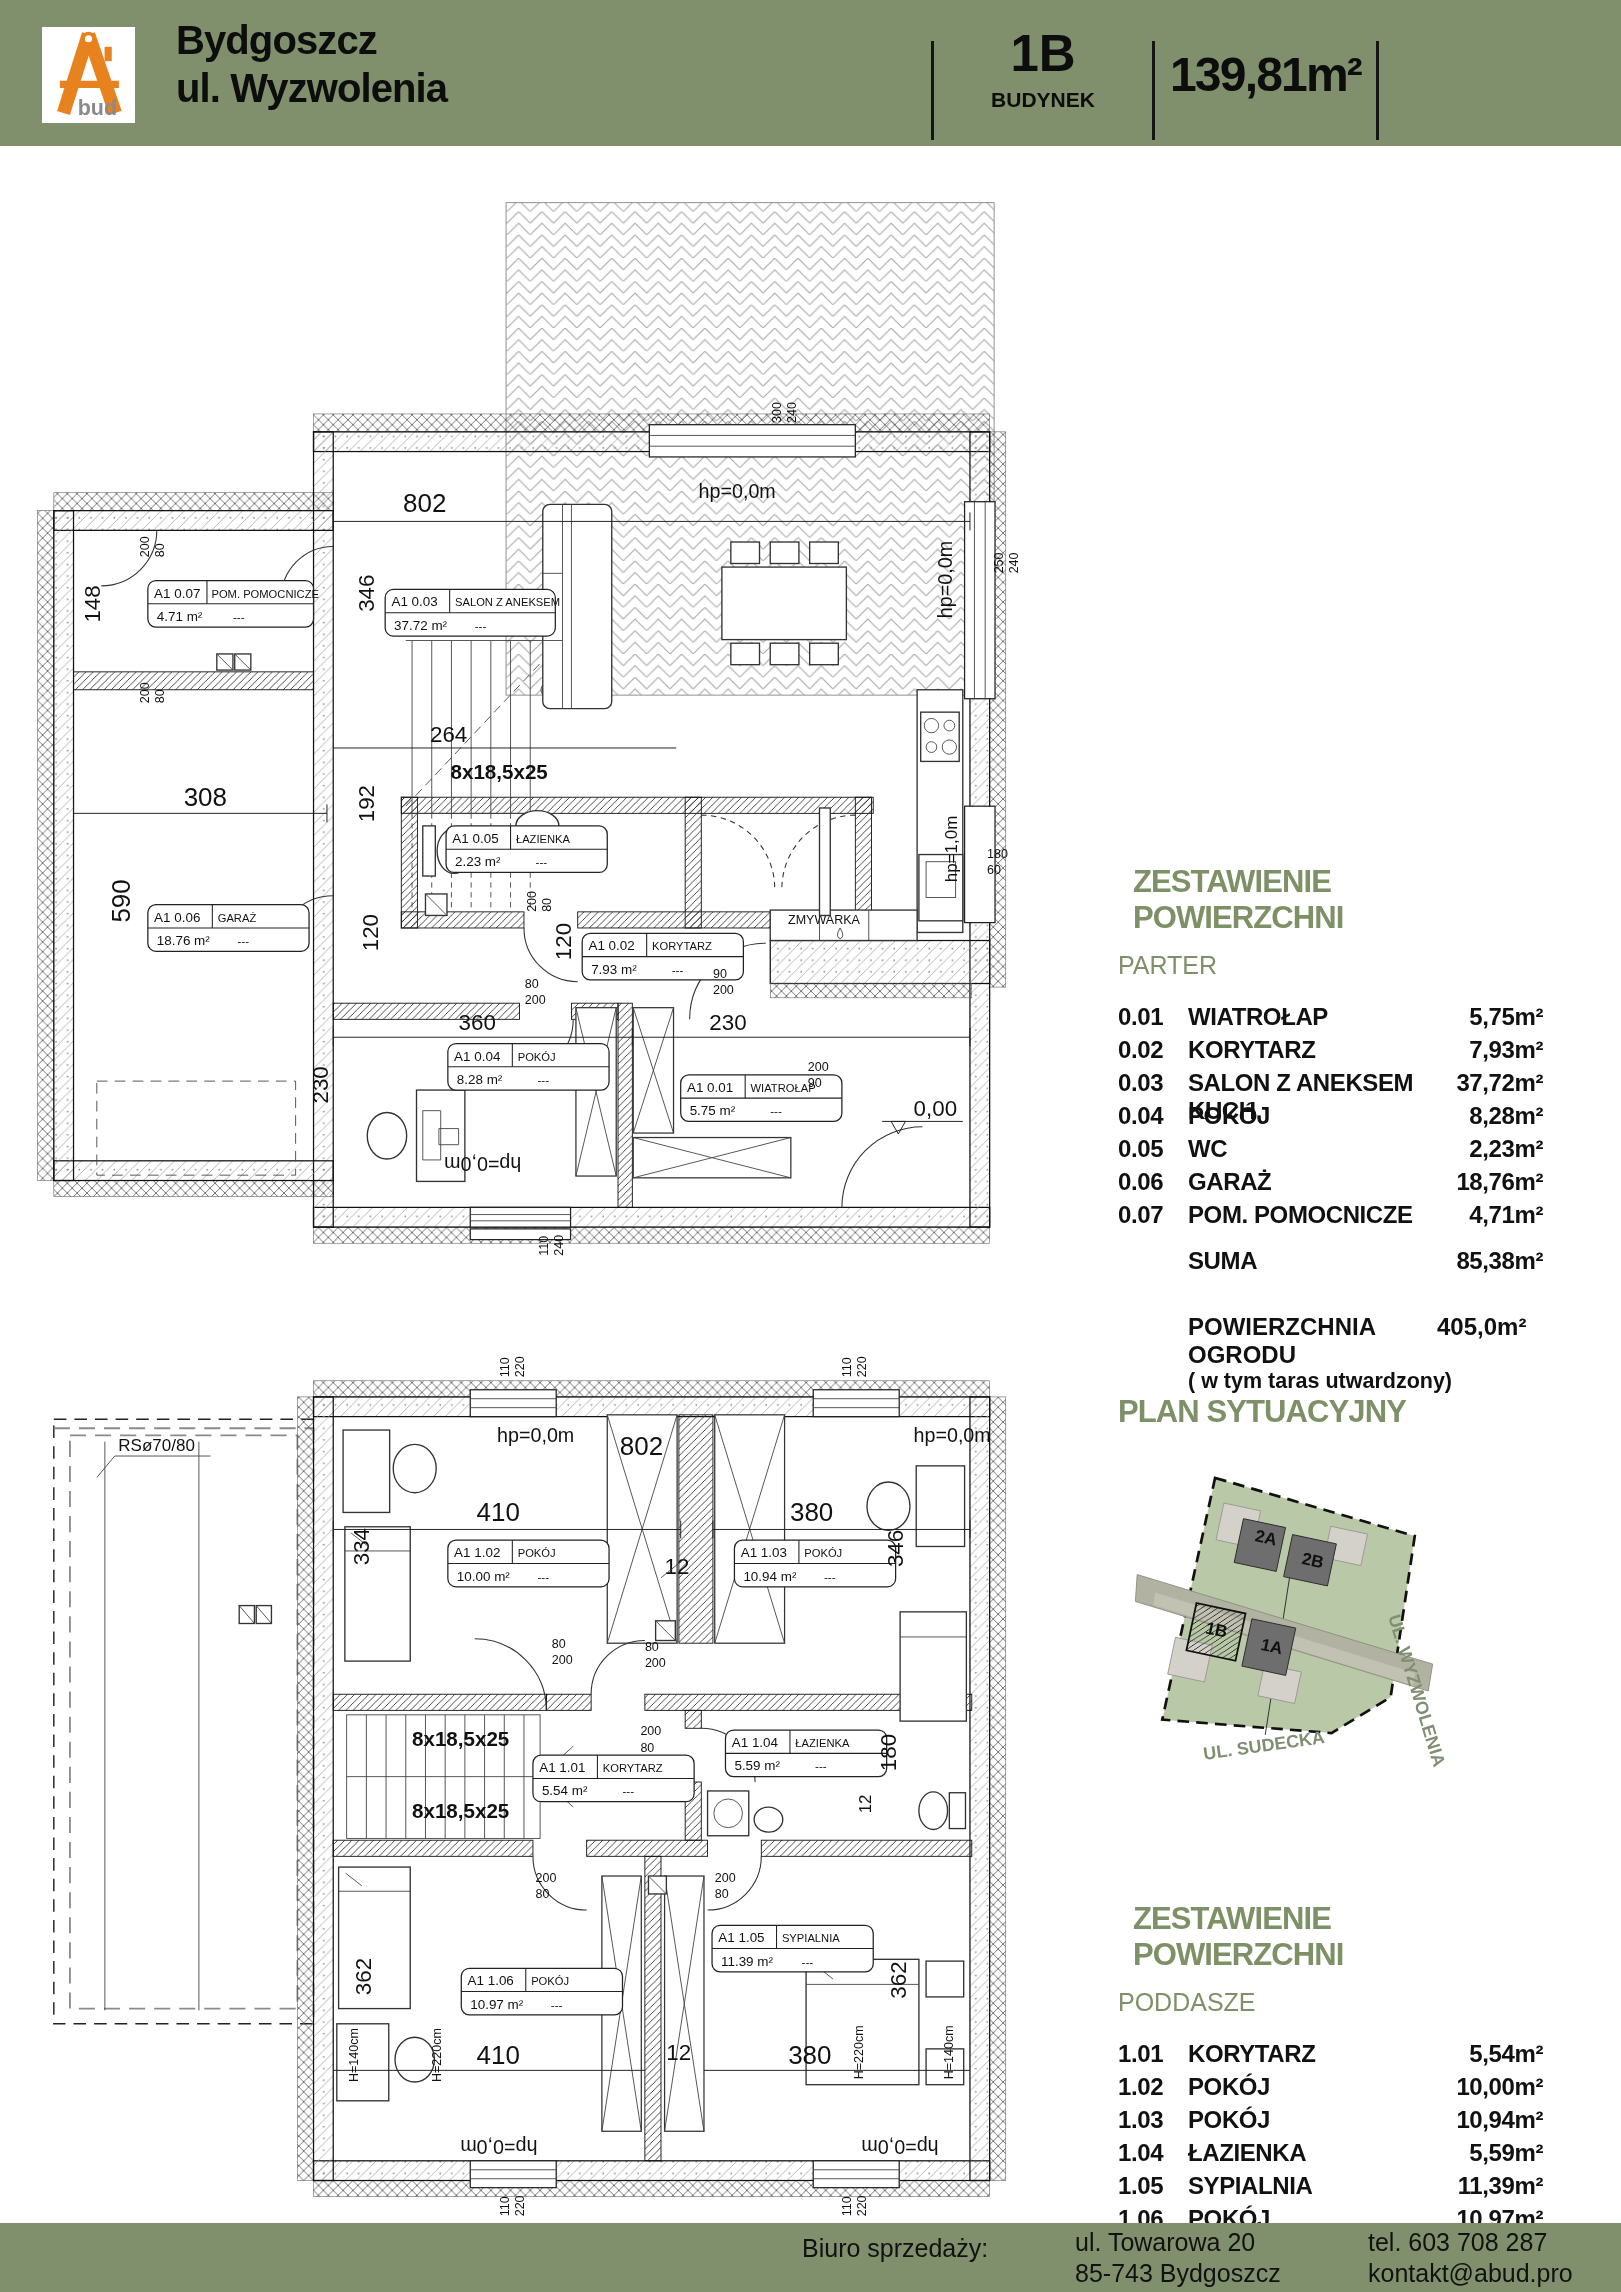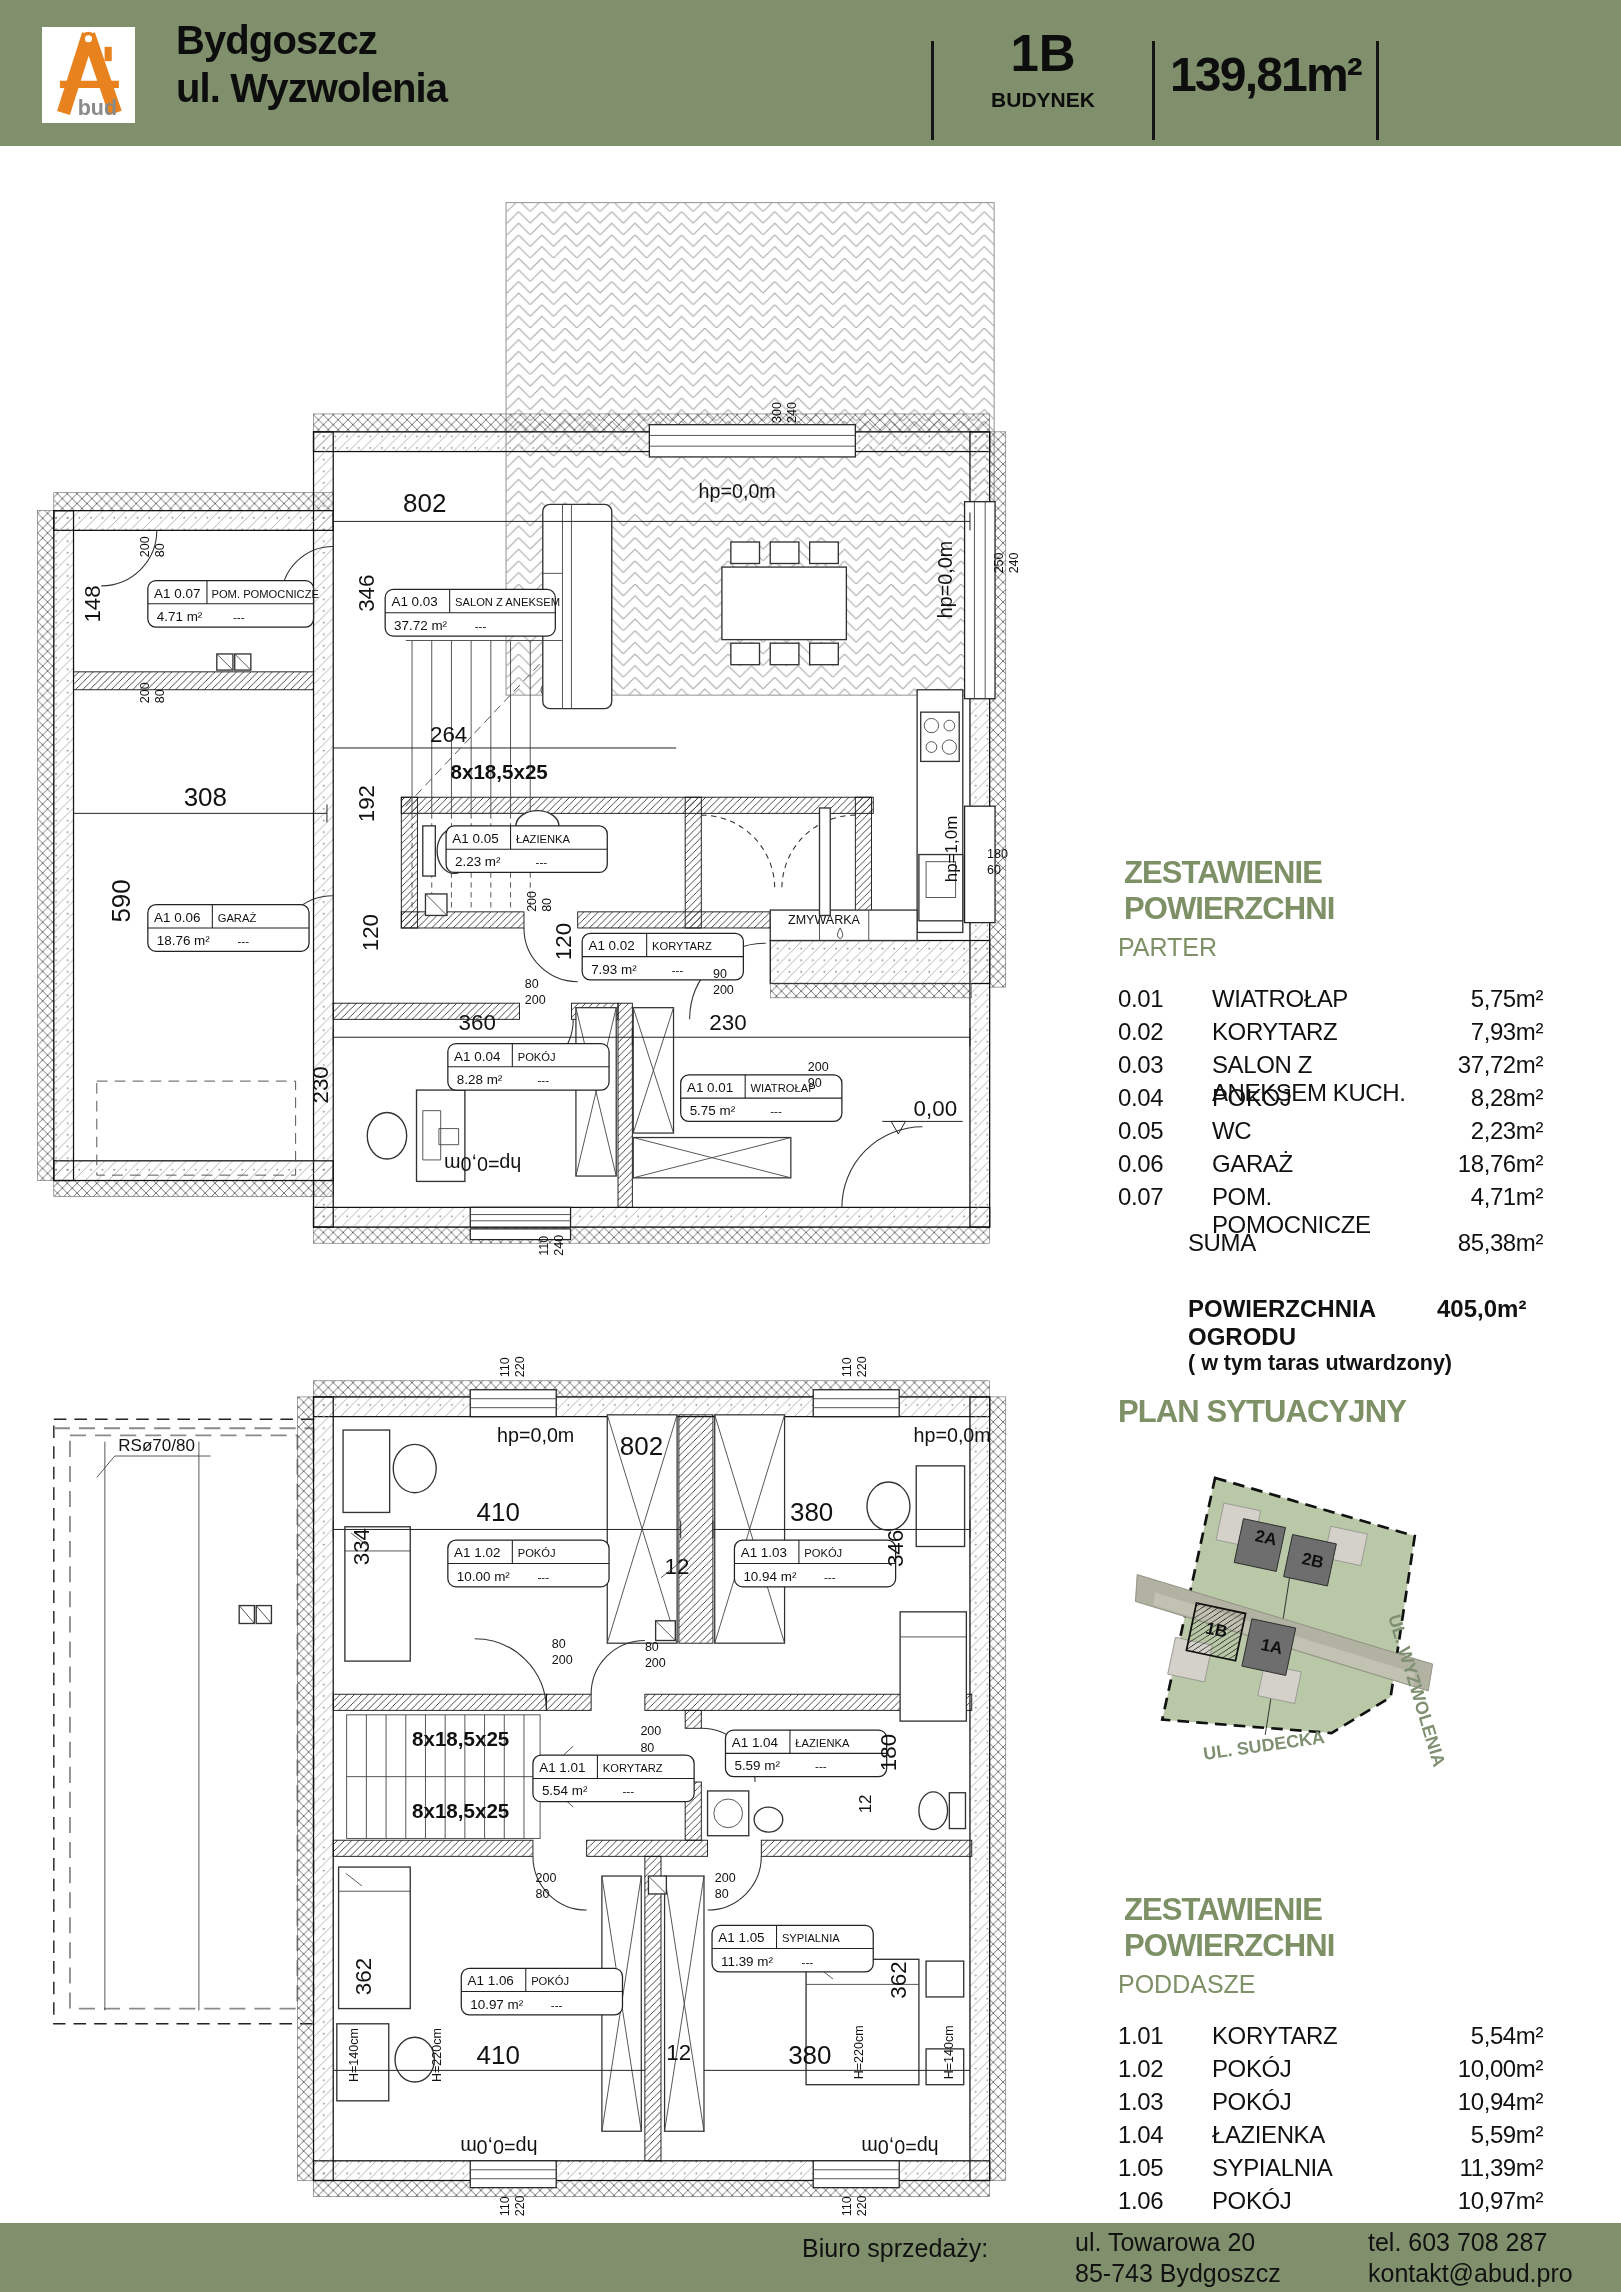--- a/index.html
+++ b/index.html
@@ -10,23 +10,23 @@
   .brand{position:absolute;left:176px;top:16px;color:#0d0d0d;font-size:40px;font-weight:bold;line-height:48px;letter-spacing:-0.9px;}
   .vd{position:absolute;top:41px;height:99px;width:2.7px;background:#151515;}
   .unitblk{position:absolute;left:942px;top:27px;width:202px;text-align:center;color:#0d0d0d;}
   .unitid{font-size:51px;font-weight:bold;line-height:54px;}
   .unitlbl{font-size:21px;margin-top:7.2px;font-weight:bold;}
   .areablk{position:absolute;left:1159px;top:47px;width:213px;text-align:center;font-size:48px;font-weight:bold;letter-spacing:-1.8px;color:#0d0d0d;}
   .gardenblk{position:absolute;left:1385px;top:19.7px;width:197px;text-align:center;color:#0d0d0d;}
   .gardenblk .txt{font-size:30px;margin-top:3.6px;}
   
   .tbl{position:absolute;left:1118px;width:425px;color:#111;}
-  .tbl .t1{font-size:31px;font-weight:bold;color:#7e9066;margin:6px;letter-spacing:-0.9px;}
+  .tbl .t1{font-size:31px;font-weight:bold;color:#7e9066;margin:15px;letter-spacing:-0.9px;}
   .tbl .t2{font-size:25px;font-weight:normal;color:#7e9066;margin:0 0 23px 0;}
-  .trow{display:flex;font-size:24px;font-weight:normal;height:33px;letter-spacing:-0.4px;gap:24px;}
+  .trow{display:flex;font-size:24px;font-weight:bold;height:33px;letter-spacing:-0.4px;}
   .tno{width:70px;}
   .tnm{flex:1;}
   .tar{width:106px;text-align:right;}
   .tsuma{margin-top:13.4px;justify-content:flex-end;}
   .tsuma .tnm{padding-left:70px;}
   .tgarden{margin-top:33px;}
   .tgarden .g1{display:flex;font-size:24px;font-weight:bold;}
   .tgarden .g1 .gl{width:319px;padding-left:70px;box-sizing:border-box;}
   .tgarden .g2{font-size:21.5px;font-weight:bold;padding-left:70px;}
   .siteTitle{position:absolute;left:1118px;top:1394px;font-size:31px;font-weight:bold;color:#7e9066;letter-spacing:-0.9px;text-align:center;}

